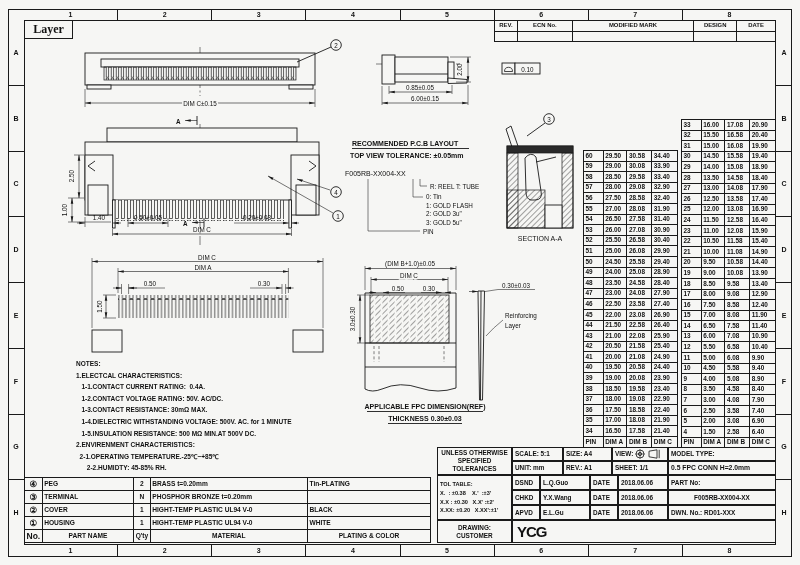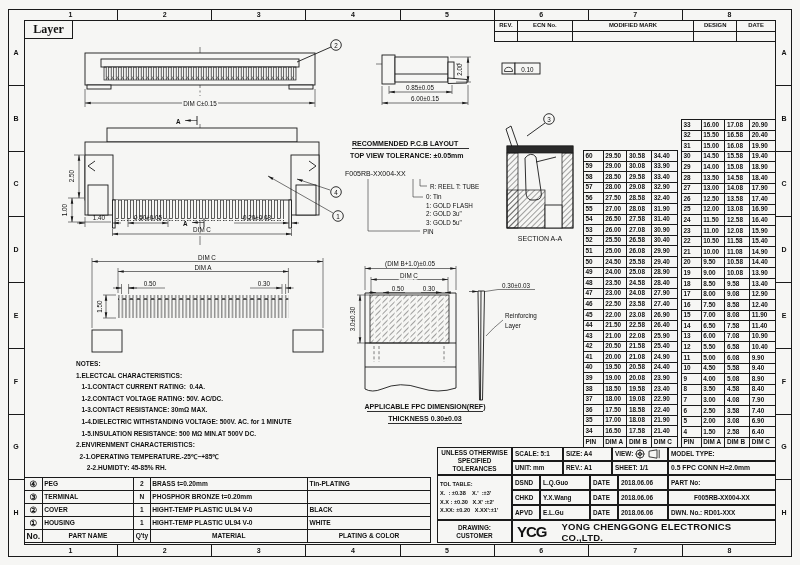--- a/index.html
+++ b/index.html
@@ -39,21 +39,21 @@
   .parts td{height:12.1px}
   .parts td:nth-child(1){text-align:center;font-size:8.5px}
   .parts td:nth-child(3){text-align:center}
   .notes{position:absolute;left:76px;top:358px;font:bold 6.5px/11.6px "Liberation Sans",sans-serif}
   .notes div{white-space:pre}
   .titleblock{position:absolute;left:437px;top:447px;width:339px;height:96px}
   .tbc{position:absolute;border:1px solid #1a1a1a;box-sizing:border-box;background:#f6f6f4;
        font:bold 6.4px/1.2 "Liberation Sans",sans-serif;display:flex;align-items:center;padding:0 2px}
   .tbc.col{flex-direction:column;justify-content:center;text-align:center}
   .tbc.pre{white-space:pre;font-size:5.6px;line-height:1.55;align-items:flex-start;flex-direction:column;justify-content:center}
-  .logo{font:bold 15px "Liberation Sans",sans-serif;letter-spacing:-1px;margin:0 15px 0 2px}
+  .logo{font:bold 15px "Liberation Sans",sans-serif;letter-spacing:-1px;margin:0 4px 0 2px}
   .company{font:bold 9.5px "Liberation Sans",sans-serif;letter-spacing:0.2px}
 </style>
 </head>
 <body>
 
 <div class="frame-outer"></div>
 
 <div class="ruler ruler-h" style="top:9px">
     <div>1</div>
     <div>2</div>
@@ -837,15 +837,14 @@
   <div class="tbc" style="left:231px;top:28px;width:108px;height:15px">PART No:</div>
   <div class="tbc" style="left:231px;top:43px;width:108px;height:15px;justify-content:center">F005RB-XX004-XX</div>
   <div class="tbc" style="left:231px;top:58px;width:108px;height:15px">DWN. No.:  RD01-XXX</div>
 
   <div class="tbc col" style="left:0;top:73px;width:75px;height:23px">
     <span>DRAWING:</span>
     <span>CUSTOMER</span>
   </div>
   <div class="tbc" style="left:75px;top:73px;width:264px;height:23px">
     <span class="logo">YCG</span>
-    <span class="company">YONG CHENGGONG ELECTRONICS CO.,LTD.</span>
   </div>
 </div>
 
 </body></html>

